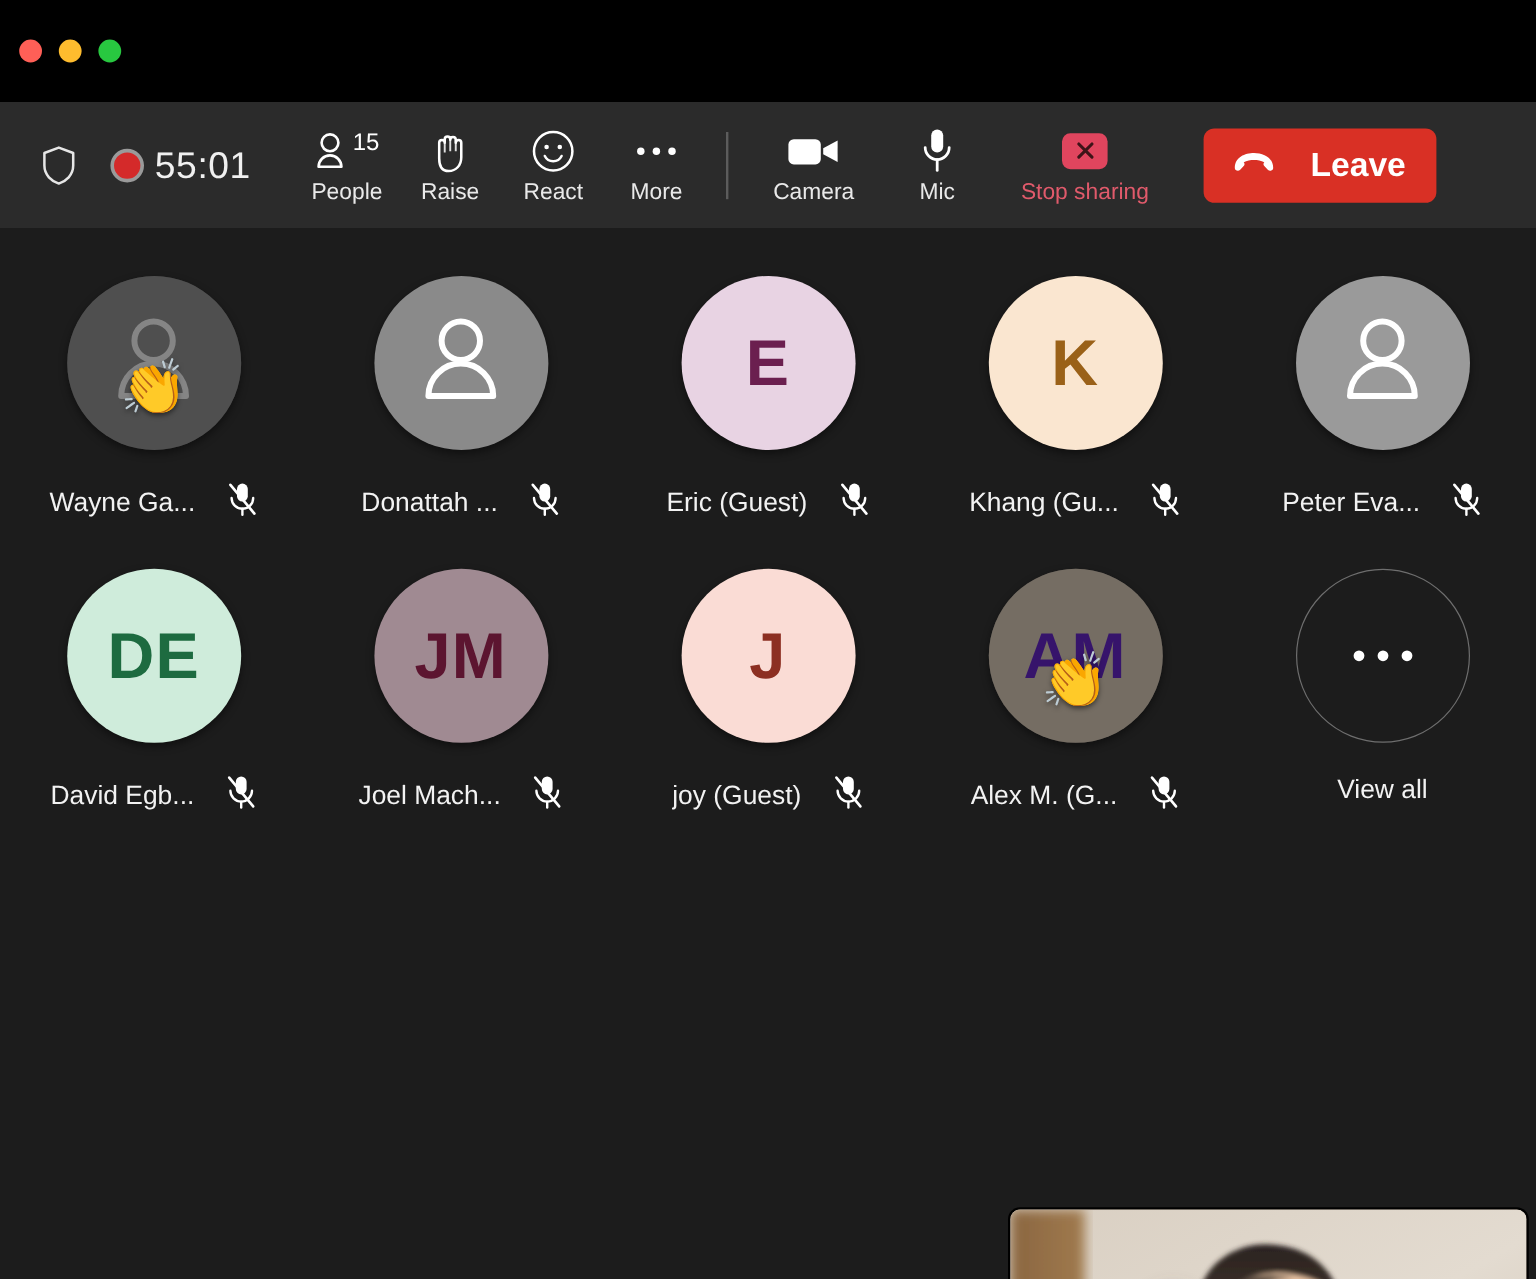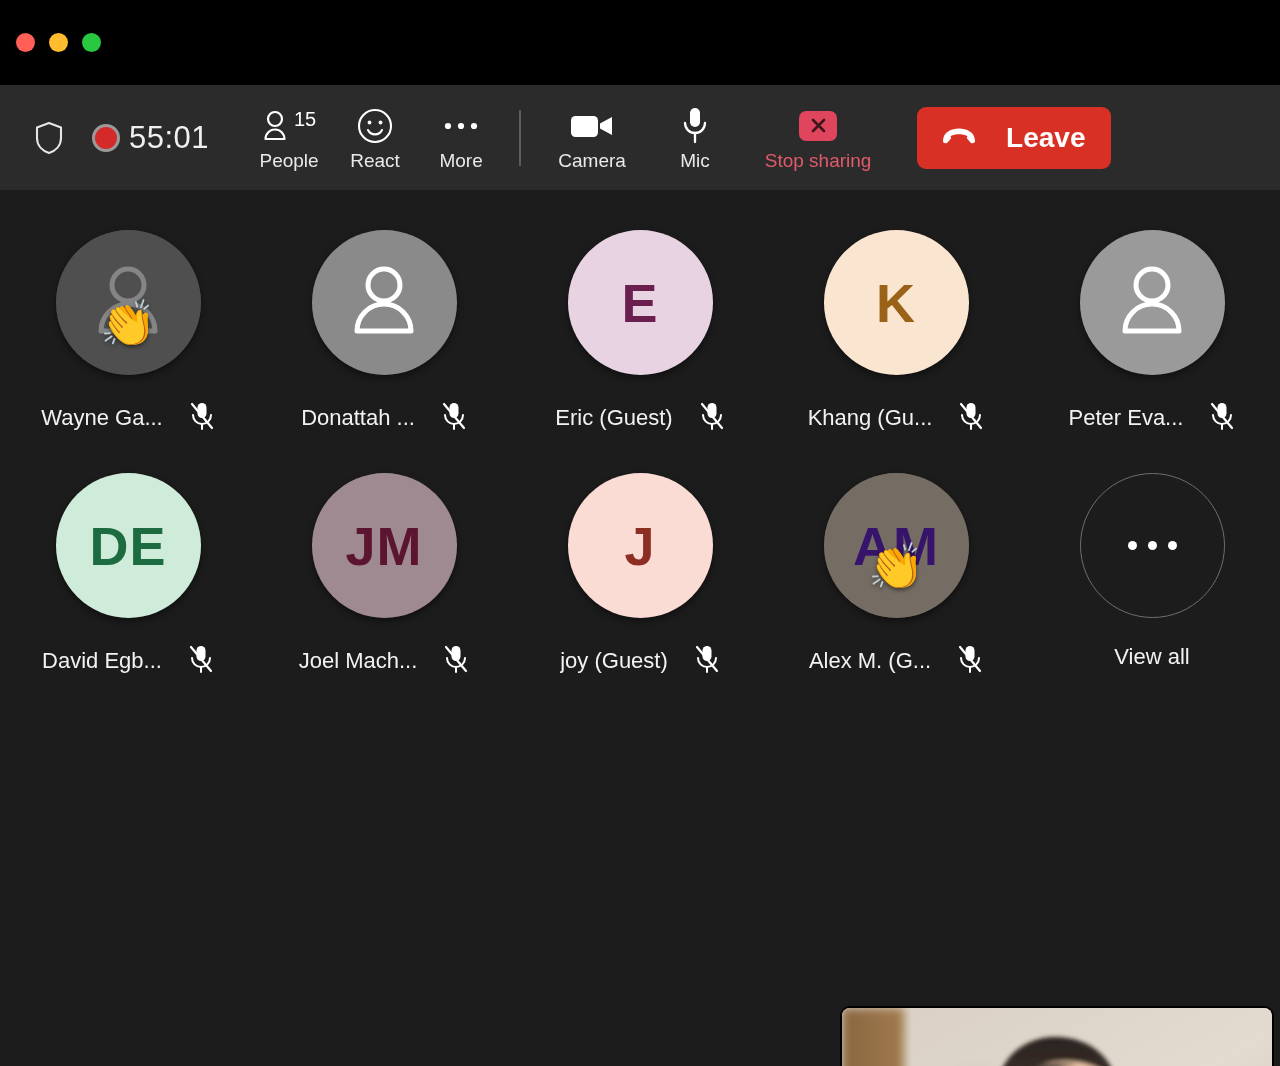--- a/index.html
+++ b/index.html
@@ -184,20 +184,29 @@
       <span class="tb-ico">
         <svg width="30" height="34" viewBox="0 0 30 34">
           <circle cx="13" cy="10" r="7" fill="none" stroke="#fff" stroke-width="2.2"></circle>
           <path d="M3.5 30 a9.5 9.5 0 0 1 19 0 Z" fill="none" stroke="#fff" stroke-width="2.2" stroke-linejoin="round"></path>
         </svg>
         <span class="badge">15</span>
       </span>
       <span class="tb-lab">People</span>
     </div>
 
+    <div class="tb-item" style="margin-left:14px">
+      <span class="tb-ico">
+        <svg width="32" height="38" viewBox="0 0 32 38">
+          <path d="M7 20 V12 a2.3 2.3 0 0 1 4.6 0 V9 a2.3 2.3 0 0 1 4.6 0 V9.5 a2.3 2.3 0 0 1 4.6 0 V12 a2.3 2.3 0 0 1 4.6 0 V24 c0 7-4.5 11.5-10.5 11.5 S7 31 7 25 Z" fill="none" stroke="#fff" stroke-width="2.1" stroke-linejoin="round"></path>
+          <path d="M11.6 12 V20 M16.2 9 V19 M20.8 9.5 V19" fill="none" stroke="#fff" stroke-width="1.6" opacity=".85"></path>
+        </svg>
+      </span>
+      <span class="tb-lab">Raise</span>
+    </div>
 
     <div class="tb-item" style="margin-left:14px">
       <span class="tb-ico">
         <svg width="38" height="38" viewBox="0 0 38 38">
           <circle cx="19" cy="19" r="16" fill="none" stroke="#fff" stroke-width="2.1"></circle>
           <circle cx="13.5" cy="15.5" r="1.9" fill="#fff"></circle>
           <circle cx="24.5" cy="15.5" r="1.9" fill="#fff"></circle>
           <path d="M12 23 a7.8 7.8 0 0 0 14 0" fill="none" stroke="#fff" stroke-width="2.1" stroke-linecap="round"></path>
         </svg>
       </span>

